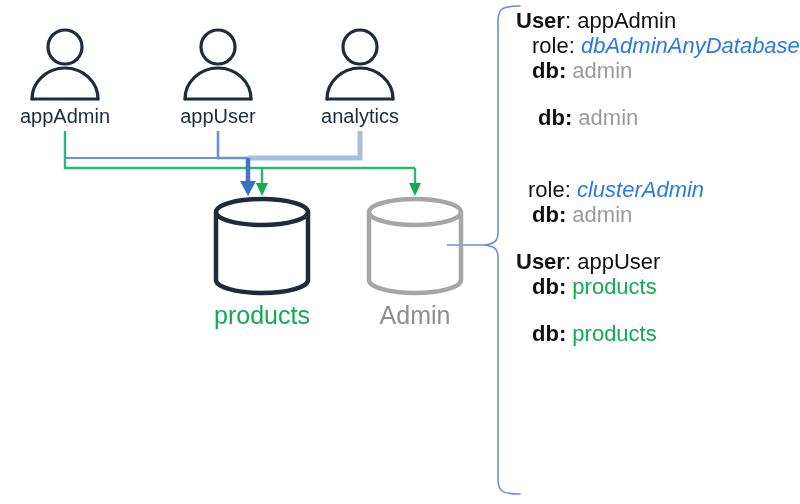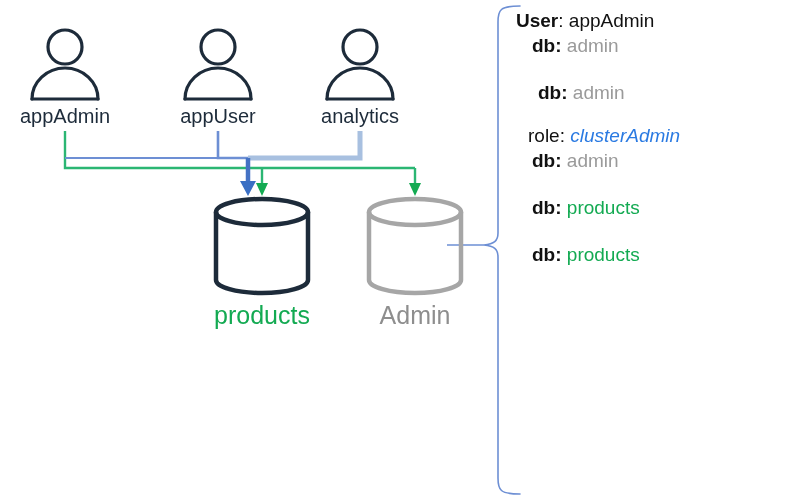--- a/index.html
+++ b/index.html
@@ -60,37 +60,37 @@
   #roles-panel {
     position: absolute;
     left: 516px;
     top: 8px;
     width: 284px;
   }
   .role-block {
     margin-bottom: 0px;
   }
   .line {
-    font-size: 19px;
+    font-size: 22px;
     line-height: 25px;
     white-space: nowrap;
     color: #111111;
   }
   .line .k-bold { font-weight: bold; color: #111111; }
   .line .k { color: #111111; }
   .role-val {
     color: #2a7ae2;
     font-style: italic;
   }
   .db-admin { color: #9a9a9a; }
   .db-products { color: #13aa52; }
 
   .indent-1 { padding-left: 16px; }
   .indent-2 { padding-left: 22px; }
-  .indent-3 { padding-left: 12px; }
+  .indent-3 { padding-left: 12px; margin-top: 29px; }
   .spacer { height: 22px; }
   .spacer-sm { height: 18px; }
 </style>
 </head>
 <body>
 
 <svg id="canvas" viewBox="0 0 800 504" xmlns="http://www.w3.org/2000/svg">
 
   <g>
     <path d="M65,131 L65,168 L415,168" fill="none" stroke="#2bb673" stroke-width="2.4"></path>
@@ -174,20 +174,24 @@
 </div>
 
 <div id="roles-panel">
 
   <div class="role-block">
     <div class="line">
       <span class="k-bold">User</span><span class="k">:</span>
       <span class="k">appAdmin</span>
     </div>
     <div class="line indent-1">
+      <span class="k">role:</span>
+      <span class="role-val">dbAdminAnyDatabase</span>
+    </div>
+    <div class="line indent-1">
       <span class="k-bold">db:</span>
       <span class="db-admin">admin</span>
     </div>
   </div>
 
   <div class="spacer"></div>
 
   <div class="role-block">
     <div class="line indent-2">
       <span class="k-bold">db:</span>
@@ -204,20 +208,24 @@
     </div>
     <div class="line indent-1">
       <span class="k-bold">db:</span>
       <span class="db-admin">admin</span>
     </div>
   </div>
 
   <div class="spacer"></div>
 
   <div class="role-block">
+    <div class="line">
+      <span class="k-bold">User</span><span class="k">:</span>
+      <span class="k">appUser</span>
+    </div>
     <div class="line indent-1">
       <span class="k-bold">db:</span>
       <span class="db-products">products</span>
     </div>
   </div>
 
   <div class="spacer"></div>
 
   <div class="role-block">
     <div class="line indent-1">

